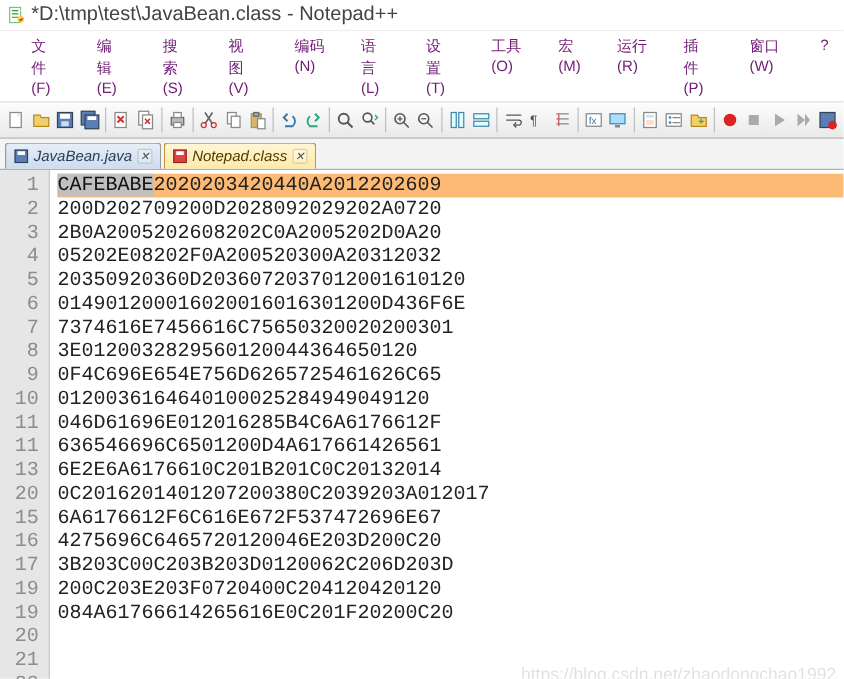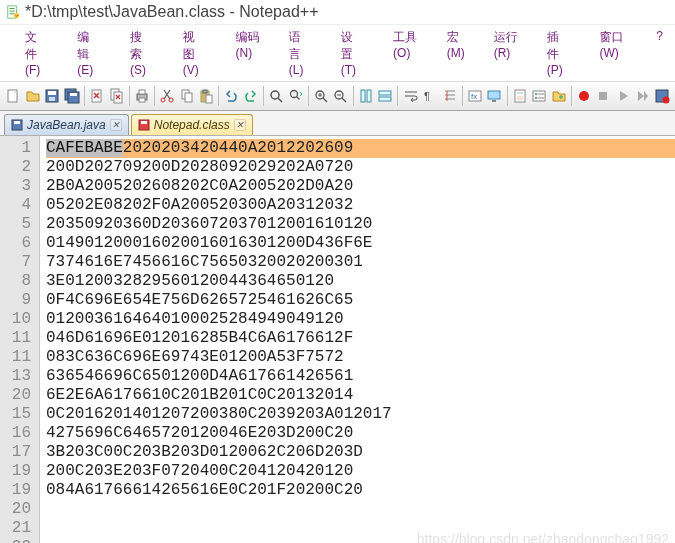--- a/index.html
+++ b/index.html
@@ -415,23 +415,23 @@
       <div class="line">200D202709200D2028092029202A0720</div>
       <div class="line">2B0A2005202608202C0A2005202D0A20</div>
       <div class="line">05202E08202F0A200520300A20312032</div>
       <div class="line">20350920360D2036072037012001610120</div>
       <div class="line">014901200016020016016301200D436F6E</div>
       <div class="line">7374616E7456616C75650320020200301</div>
       <div class="line">3E0120032829560120044364650120</div>
       <div class="line">0F4C696E654E756D6265725461626C65</div>
       <div class="line">0120036164640100025284949049120</div>
       <div class="line">046D61696E012016285B4C6A6176612F</div>
-      <div class="line">083C636C696E69743E01200A53F7572</div>
       <div class="line">636546696C6501200D4A617661426561</div>
       <div class="line">6E2E6A6176610C201B201C0C20132014</div>
       <div class="line">0C2016201401207200380C2039203A012017</div>
+      <div class="line">6A6176612F6C616E672F537472696E67</div>
       <div class="line">4275696C6465720120046E203D200C20</div>
       <div class="line">3B203C00C203B203D0120062C206D203D</div>
       <div class="line">200C203E203F0720400C204120420120</div>
       <div class="line">084A61766614265616E0C201F20200C20</div>
       <div class="watermark">https://blog.csdn.net/zhaodongchao1992</div>
   </div>
 </div>
 
 </body></html>

